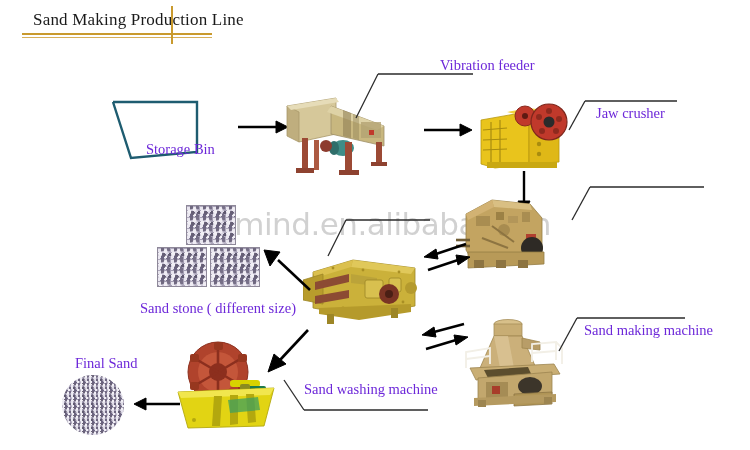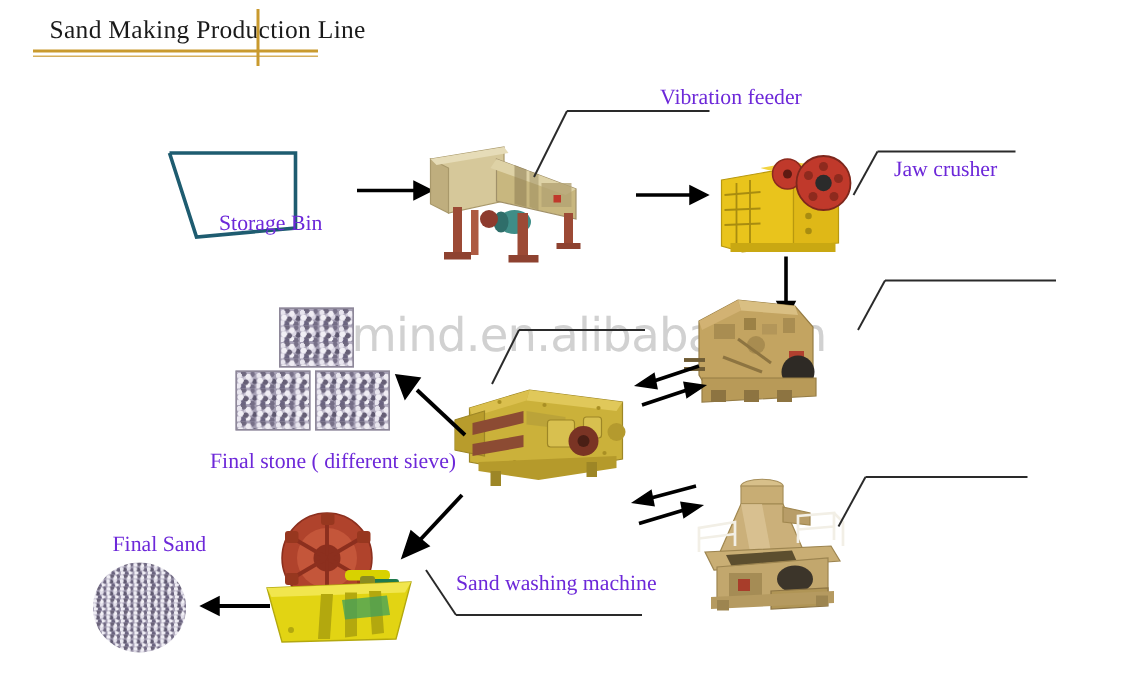--- a/index.html
+++ b/index.html
@@ -350,21 +350,21 @@
   </svg>
 
   <svg class="arrow" style="left:264px; top:250px;" width="48" height="42" viewBox="0 0 48 42">
     <line x1="46" y1="40" x2="14" y2="10" stroke-width="2.6"></line>
     <path d="M16,2 L0,0 L6,16 Z"></path>
   </svg>
 
   <div class="stone-sw" style="left:186px; top:205px; width:48px; height:38px;"></div>
   <div class="stone-sw" style="left:157px; top:247px; width:48px; height:38px;"></div>
   <div class="stone-sw" style="left:210px; top:247px; width:48px; height:38px;"></div>
-  <div class="lbl" style="left:140px; top:300px;">Final stone ( different sieve)</div>
+  <div class="lbl" style="left:140px; top:300px;">Sand stone ( different size)</div>
 
   <svg class="arrow" style="left:420px; top:318px;" width="48" height="36" viewBox="0 0 48 36">
 
     <line x1="44" y1="6" x2="14" y2="14" stroke-width="2.4"></line>
     <path d="M14,9 L2,17 L16,19 Z"></path>
 
     <line x1="6" y1="31" x2="36" y2="22" stroke-width="2.4"></line>
     <path d="M36,27 L48,19 L34,17 Z"></path>
   </svg>
 
@@ -400,20 +400,21 @@
       <polygon points="18,86 100,82 100,90 18,94" fill="#b59a60"></polygon>
       <rect x="22" y="88" width="8" height="7" fill="#9d8550"></rect>
       <rect x="88" y="85" width="8" height="7" fill="#9d8550"></rect>
     </svg>
   </div>
 
   <svg class="leader" style="left:559px; top:316px;" width="128" height="36" viewBox="0 0 128 36">
     <line x1="0" y1="35" x2="18" y2="2"></line>
     <line x1="18" y1="2" x2="126" y2="2"></line>
   </svg>
+  <div class="lbl" style="left:584px; top:322px;">Sand making machine</div>
 
   <svg class="arrow" style="left:266px; top:328px;" width="46" height="44" viewBox="0 0 46 44">
     <line x1="42" y1="2" x2="14" y2="32" stroke-width="2.6"></line>
     <path d="M20,36 L2,44 L8,26 Z"></path>
   </svg>
 
   <div class="machine" style="left:172px; top:340px; width:112px; height:90px;">
     <svg width="112" height="90" viewBox="0 0 112 90">
 
       <circle cx="46" cy="32" r="30" fill="#b0432c" stroke="#8c2f1e" stroke-width="1"></circle>

